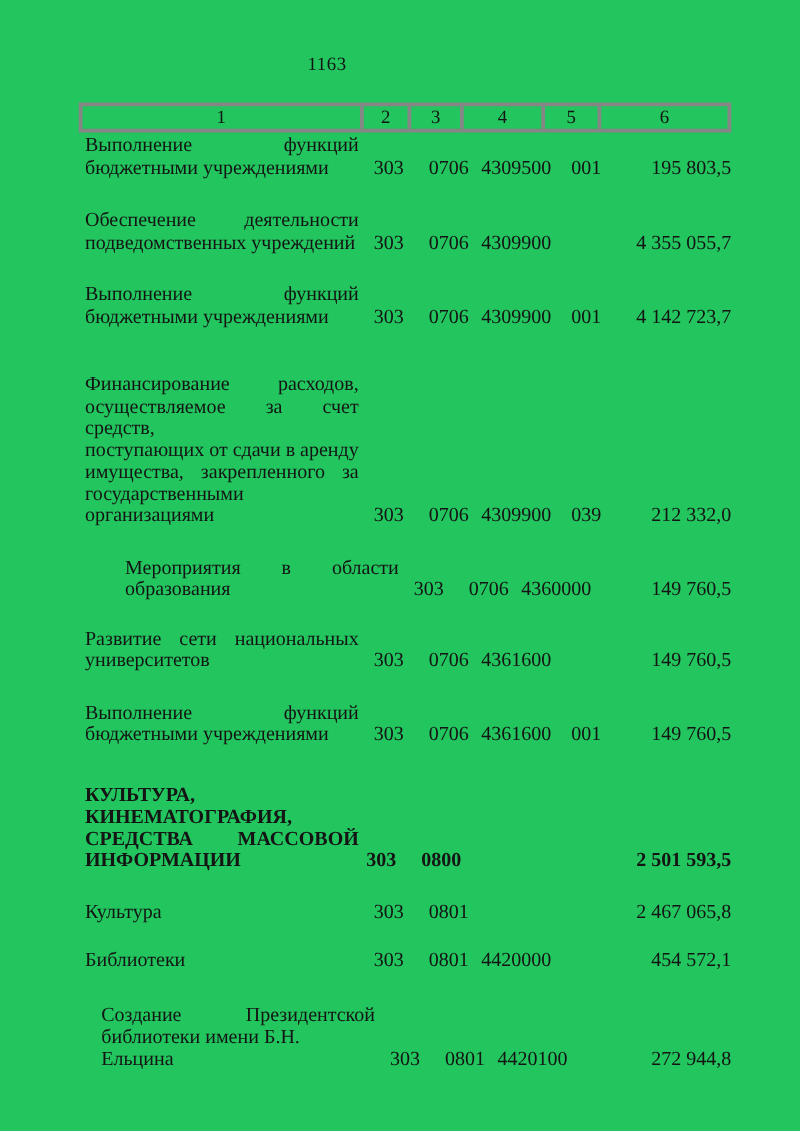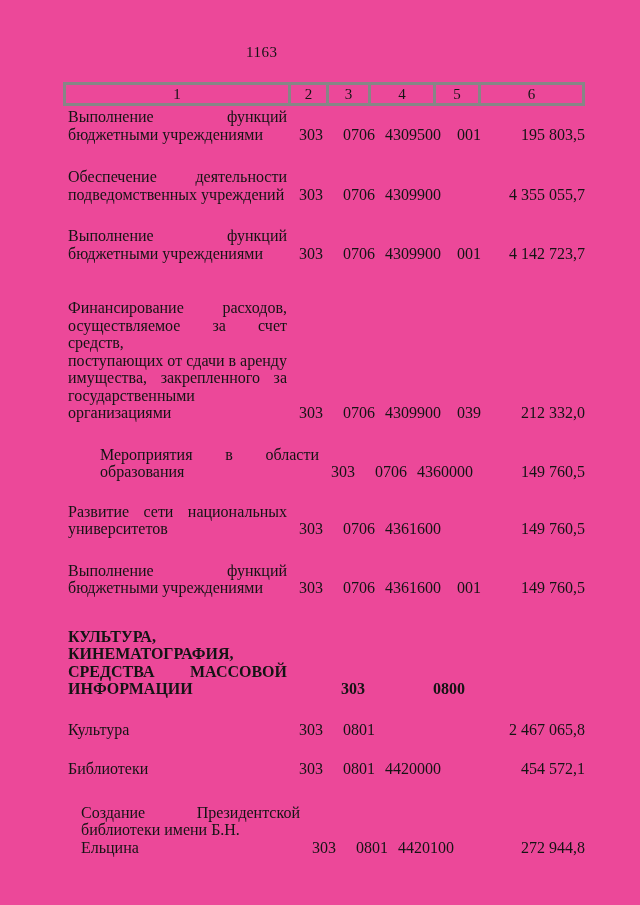--- a/index.html
+++ b/index.html
@@ -2,21 +2,21 @@
 <html><head>
 <meta charset="utf-8">
 <style>
   * { box-sizing: border-box; margin: 0; padding: 0; }
   html, body { background: #e8e8e8; }
   body { font-family: "Liberation Serif", serif; }
   .doc {
     position: relative;
     width: 640px;
     height: 905px;
-    background: #ec4899;
+    background: #22c55e;
     color: #141414;
     overflow: hidden;
   }
   .page-number {
     position: absolute;
     top: 44px;
     left: 246px;
     font-size: 15px;
     letter-spacing: 0.5px;
   }
@@ -55,21 +55,21 @@
     line-height: 17.5px;
   }
   .row.bold { font-weight: bold; }
   .tbody .row:nth-child(1)  { margin-top: 2px; }
   .tbody .row:nth-child(2)  { margin-top: 25px; }
   .tbody .row:nth-child(3)  { margin-top: 24px; }
   .tbody .row:nth-child(4)  { margin-top: 37px; justify-content: space-between; }
   .tbody .row:nth-child(5)  { margin-top: 24px; margin-left: 32px; }
   .tbody .row:nth-child(6)  { margin-top: 22px; }
   .tbody .row:nth-child(7)  { margin-top: 24px; }
-  .tbody .row:nth-child(8)  { margin-top: 31px; gap: 48px; }
+  .tbody .row:nth-child(8)  { margin-top: 31px; }
   .tbody .row:nth-child(9)  { margin-top: 23px; }
   .tbody .row:nth-child(10) { margin-top: 22px; }
   .tbody .row:nth-child(11) { margin-top: 26px; margin-left: 13px; }
 
   .cell { flex: 0 0 auto; }
   .c1 { width: 227px; padding-left: 5px; padding-right: 3px; }
   .c1 .line { text-align: justify; text-align-last: justify; }
   .c1 .line.last { text-align: left; text-align-last: left; }
   .c2 { width: 38px; padding-left: 9px; }
   .c3 { width: 42px; padding-left: 15px; }

